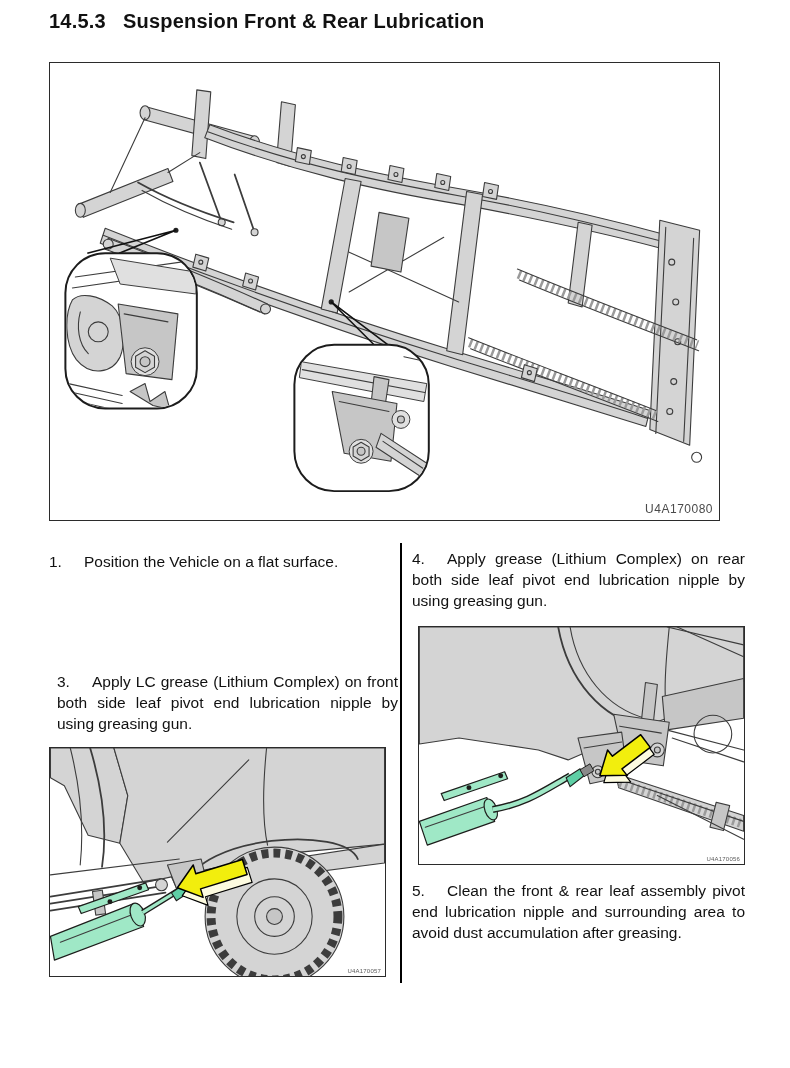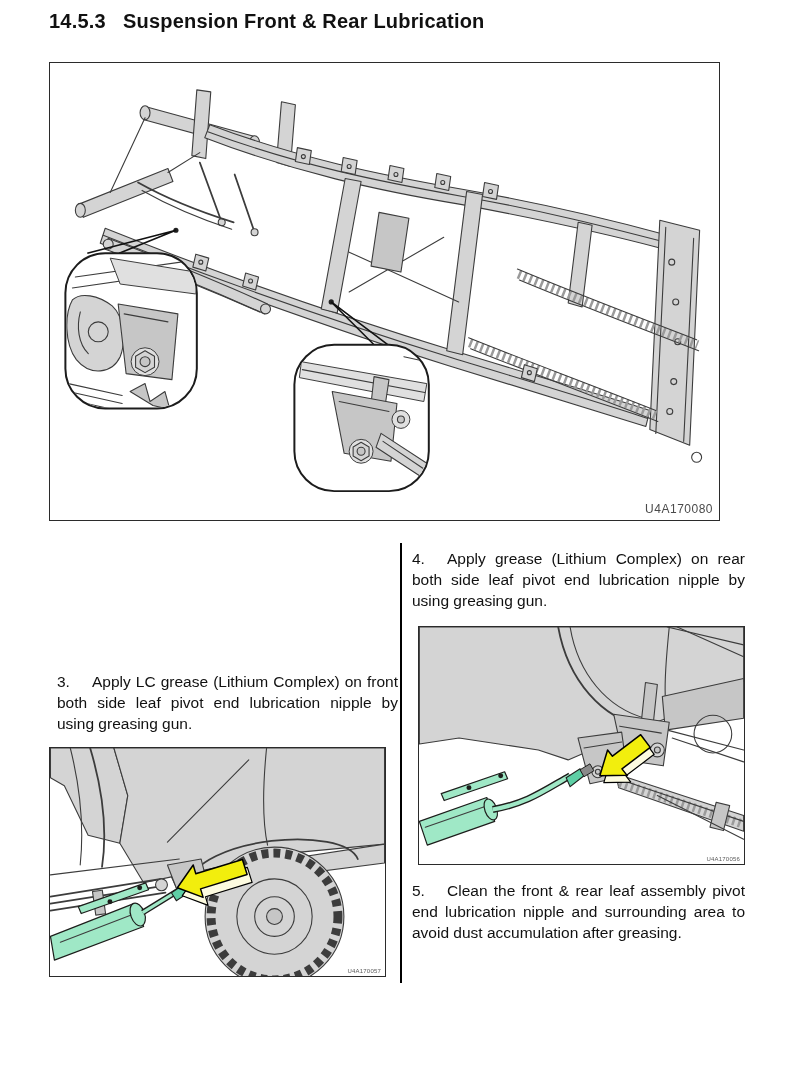--- a/index.html
+++ b/index.html
@@ -175,20 +175,21 @@
           <circle class="fg2" cx="352" cy="358" r="3.5"></circle>
           <path class="fg" d="M332,372 L378,402 L373,416 L327,386 Z"></path>
           <path class="ln" d="M334,380 L374,407"></path>
           <path class="ln" d="M355,295 L378,300"></path>
         </g>
       </g>
     </svg>
     <div class="fig-label">U4A170080</div>
   </div>
 
+  <div class="step col-l s1"><span class="num">1.</span><span>Position the Vehicle on a flat surface.</span></div>
   <div class="step col-l s3"><span class="num">3.</span><span>Apply LC grease (Lithium Complex) on front both side leaf pivot end lubrication nipple by using greasing gun.</span></div>
   <div class="step col-r s4"><span class="num">4.</span><span>Apply grease (Lithium Complex) on rear both side leaf pivot end lubrication nipple by using greasing gun.</span></div>
   <div class="step col-r s5"><span class="num">5.</span><span>Clean the front &amp; rear leaf assembly pivot end lubrication nipple and surrounding area to avoid dust accumulation after greasing.</span></div>
 
   <div class="divider"></div>
 
   <div class="photo photo-front">
     <svg viewBox="0 0 337 230">
       <g>
         <path class="fg" d="M0,0 H64 L78,48 L70,96 L38,88 L14,38 L0,30 Z"></path>

